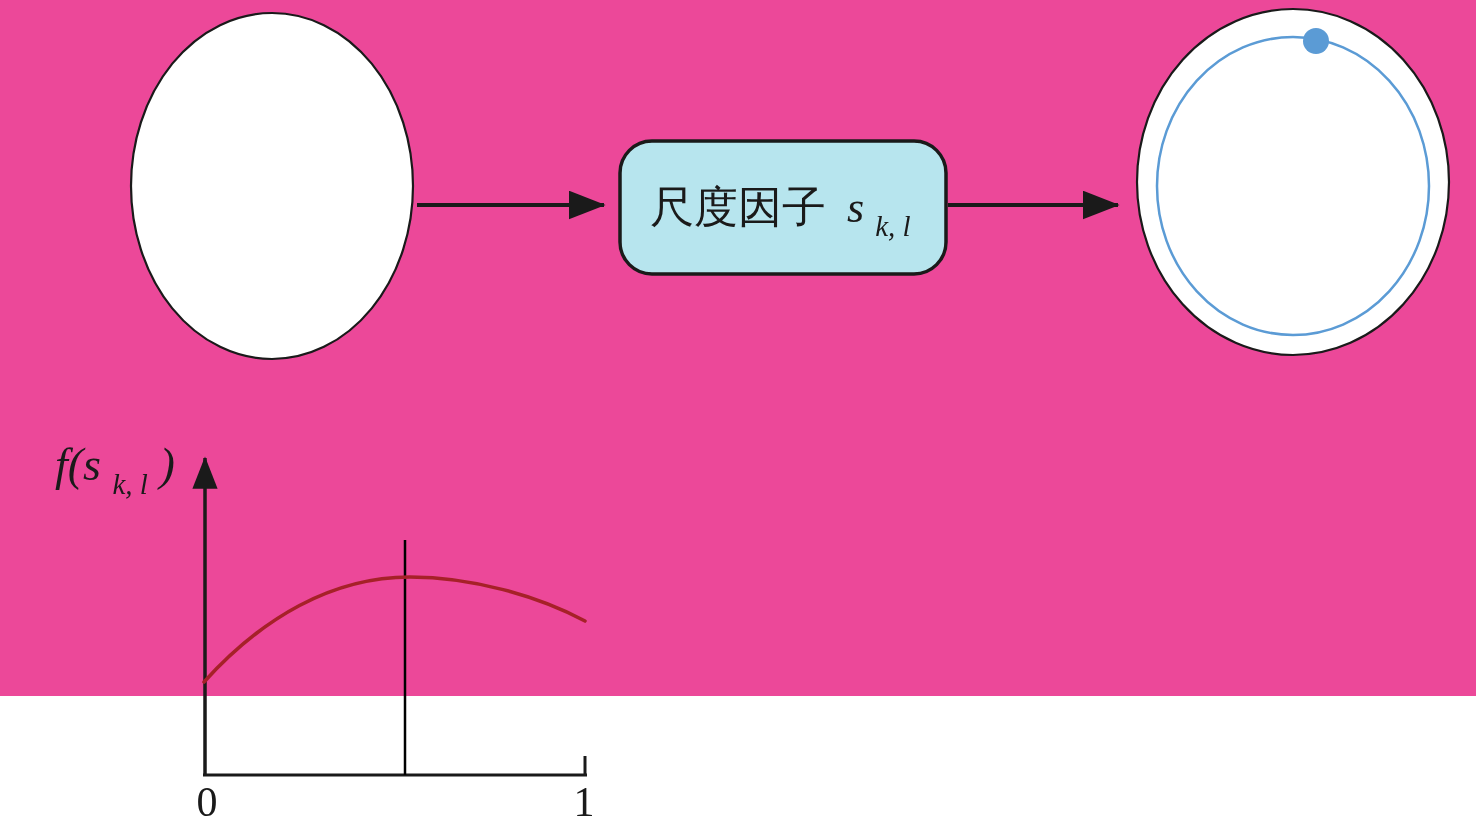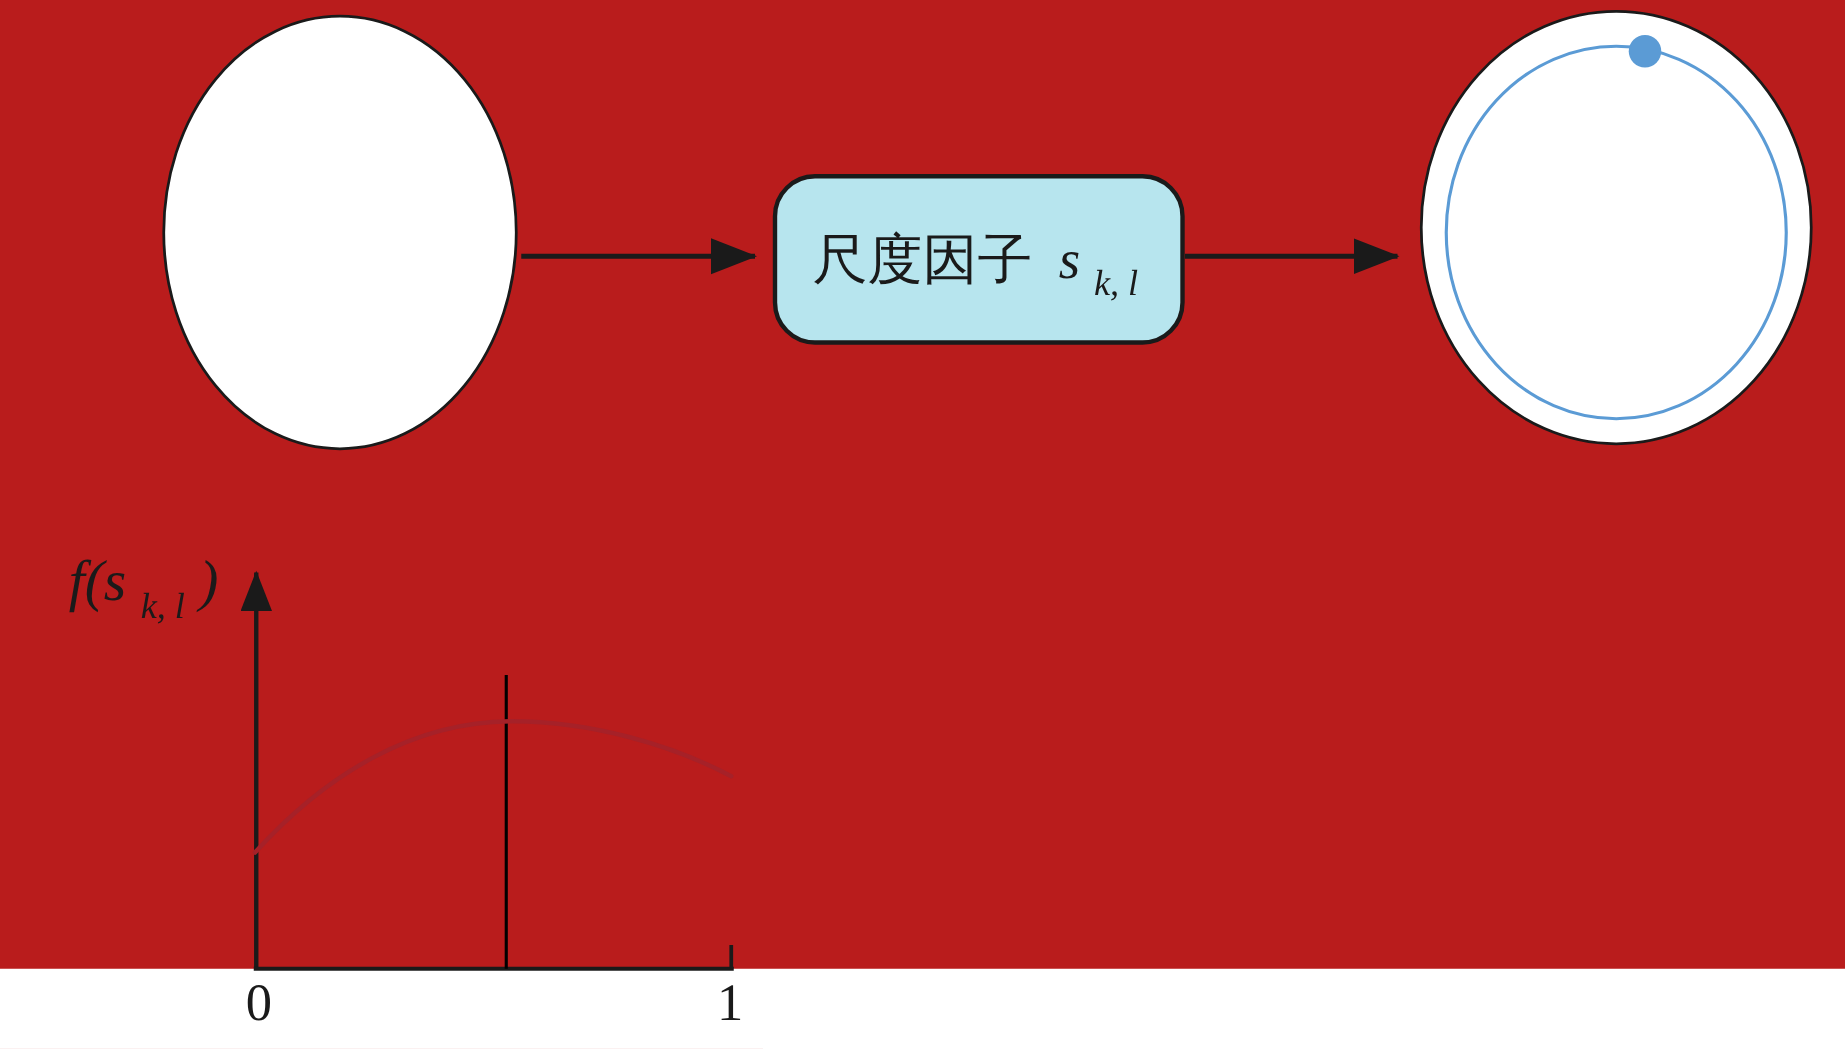--- a/index.html
+++ b/index.html
@@ -7,22 +7,22 @@
     padding: 0;
     background: #ffffff;
     width: 1476px;
     height: 839px;
     overflow: hidden;
     font-family: "Liberation Serif", "DejaVu Serif", serif;
   }
   .figure-wrap {
     position: relative;
     width: 1476px;
-    height: 775px;
-    background: #b91c1c;
+    height: 696px;
+    background: #ec4899;
   }
   svg { display: block; }
   .cjk-text {
     font-family: "Liberation Serif", "DejaVu Serif", serif;
     fill: #1a1a1a;
   }
   .math-italic {
     font-style: italic;
     font-family: "Liberation Serif", "DejaVu Serif", serif;
     fill: #1a1a1a;

